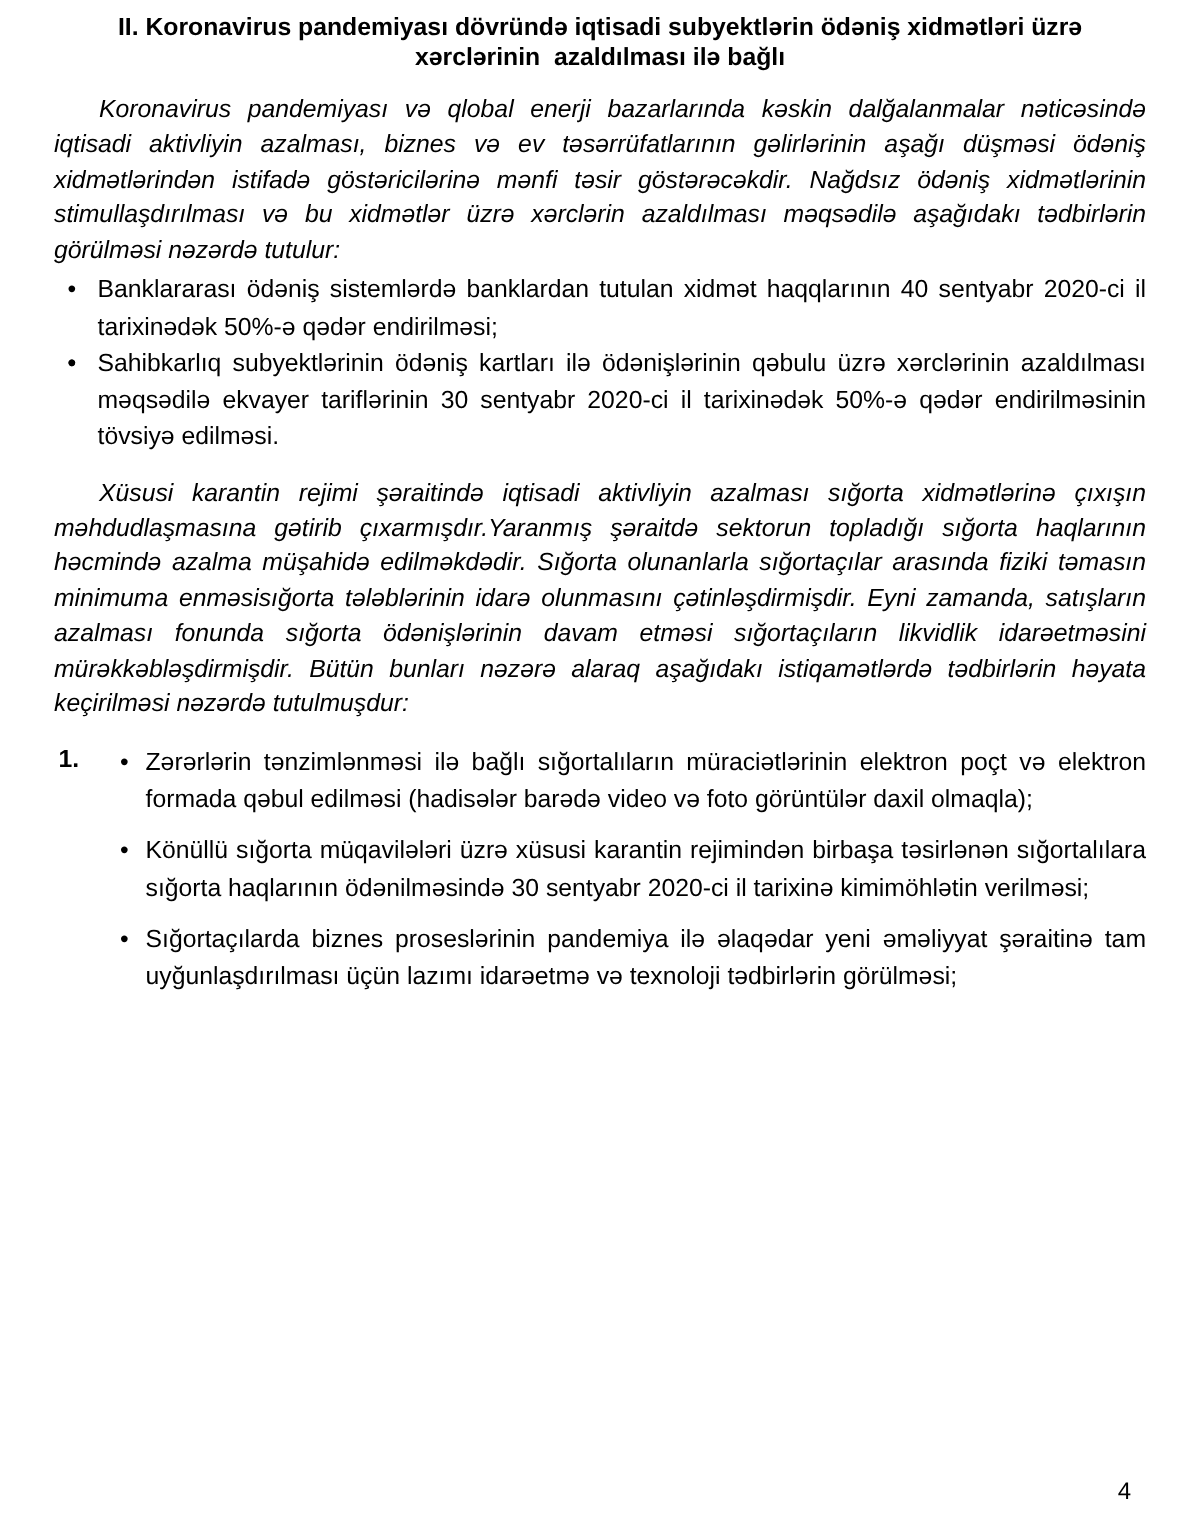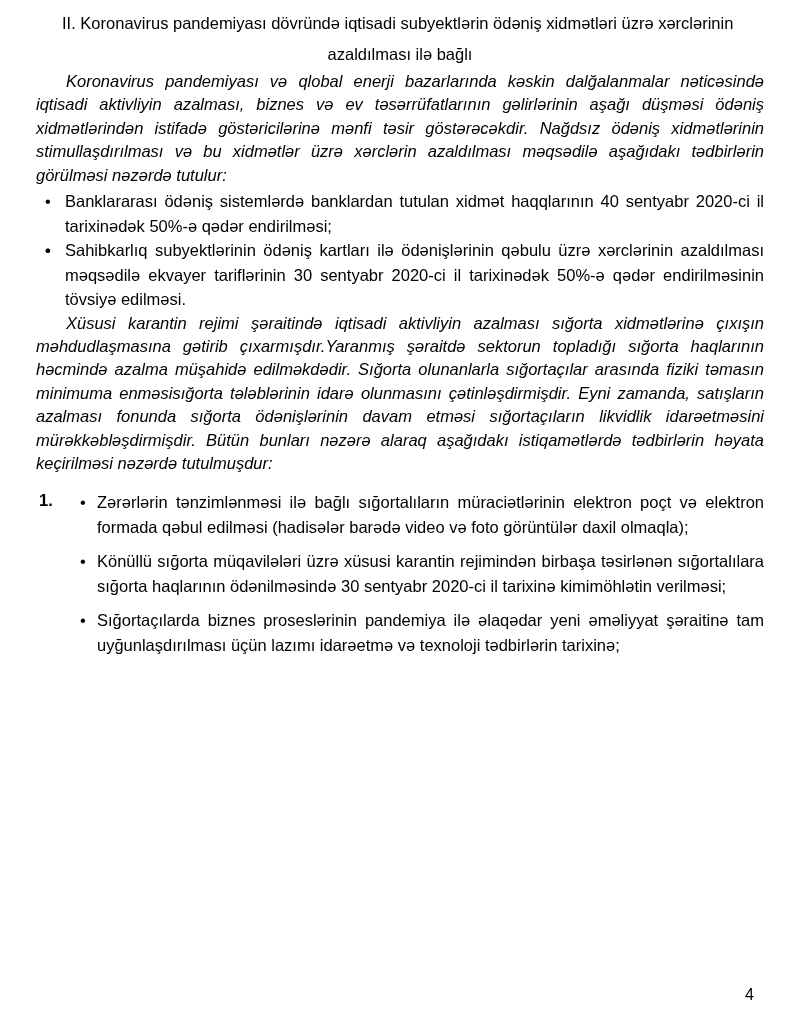--- a/index.html
+++ b/index.html
@@ -13,26 +13,27 @@
   }
   .page {
     position: relative;
     width: 800px;
     height: 1023px;
     padding: 8px 36px 0 36px;
     background: #ffffff;
   }
   .heading {
     font-size: 16.5px;
-    font-weight: normal;
-    line-height: 31px;
+    font-weight: bold;
+    line-height: 20px;
     text-align: center;
   }
   .heading-3 { margin-top: 37px; }
   .intro {
+    margin-top: 14px;
     font-size: 16.5px;
     font-style: italic;
     line-height: 23.4px;
     text-align: justify;
     text-indent: 30px;
   }
   ul.bullets { list-style: none; }
   ul.bullets-1 { margin-top: 2px; }
   ul.bullets-1 > li {
     position: relative;
@@ -104,19 +105,19 @@
     <li>
       <span class="marker">•</span>
       <span>Zərərlərin tənzimlənməsi ilə bağlı sığortalıların müraciətlərinin elektron poçt və elektron formada qəbul edilməsi (hadisələr barədə video və foto görüntülər daxil olmaqla);</span>
     </li>
     <li>
       <span class="marker">•</span>
       <span>Könüllü sığorta müqavilələri üzrə xüsusi karantin rejimindən birbaşa təsirlənən sığortalılara sığorta haqlarının ödənilməsində 30 sentyabr 2020-ci il tarixinə kimimöhlətin verilməsi;</span>
     </li>
     <li>
       <span class="marker">•</span>
-      <span>Sığortaçılarda biznes proseslərinin pandemiya ilə əlaqədar yeni əməliyyat şəraitinə tam uyğunlaşdırılması üçün lazımı idarəetmə və texnoloji tədbirlərin tarixinə;</span>
+      <span>Sığortaçılarda biznes proseslərinin pandemiya ilə əlaqədar yeni əməliyyat şəraitinə tam uyğunlaşdırılması üçün lazımı idarəetmə və texnoloji tədbirlərin görülməsi;</span>
     </li>
   </ul>
 
   <div class="page-number">4</div>
 
 </div>
 
 </body></html>

